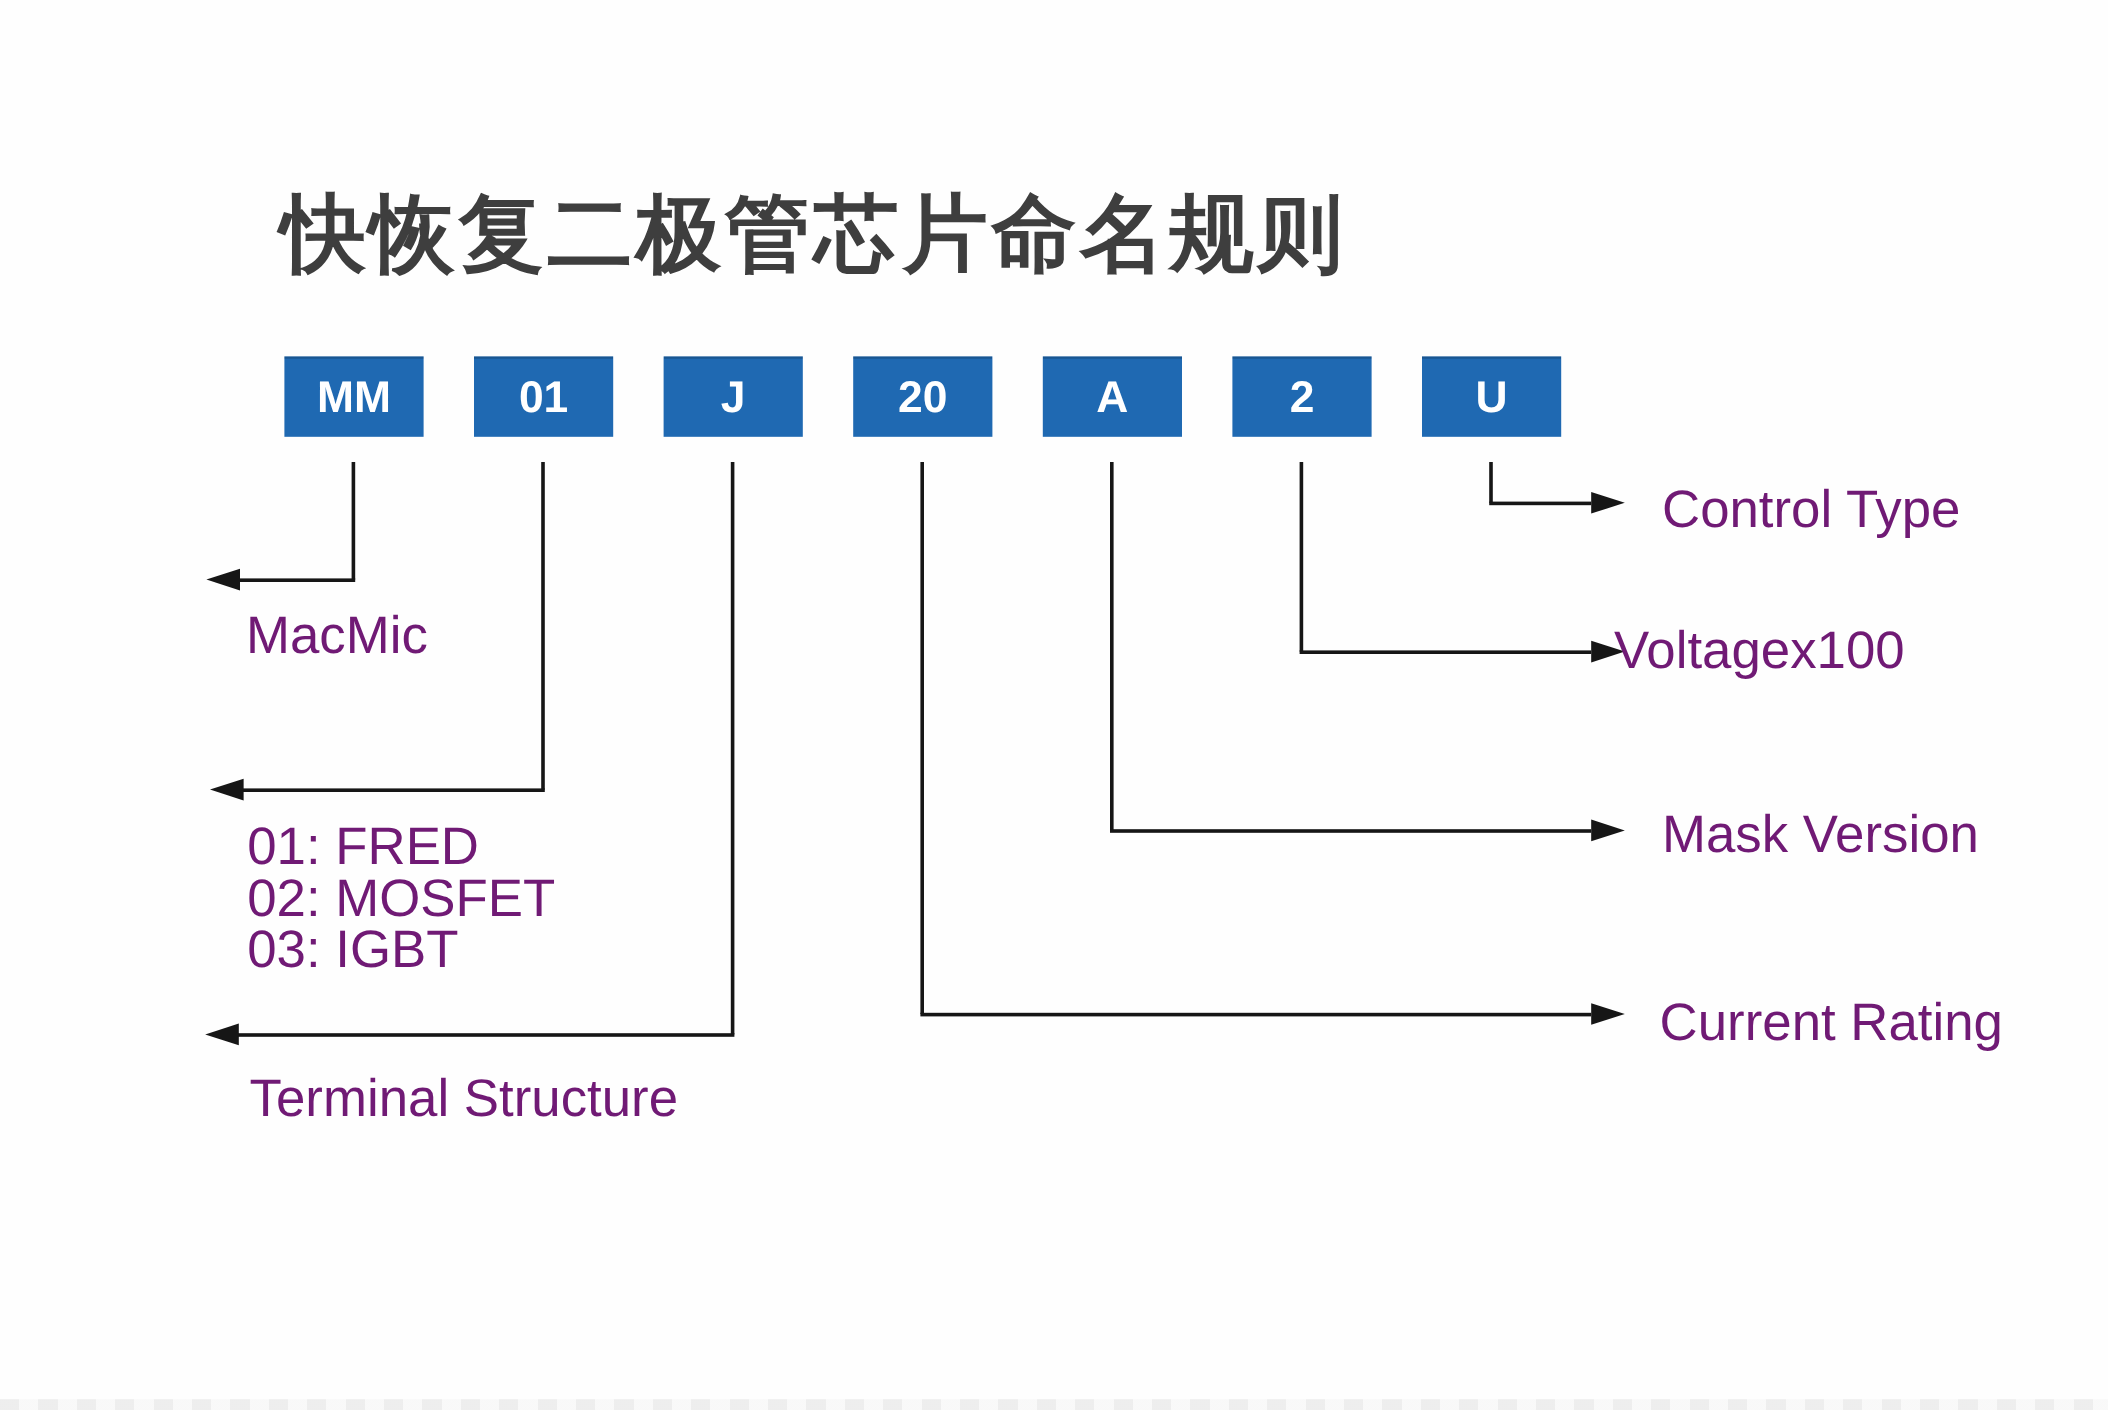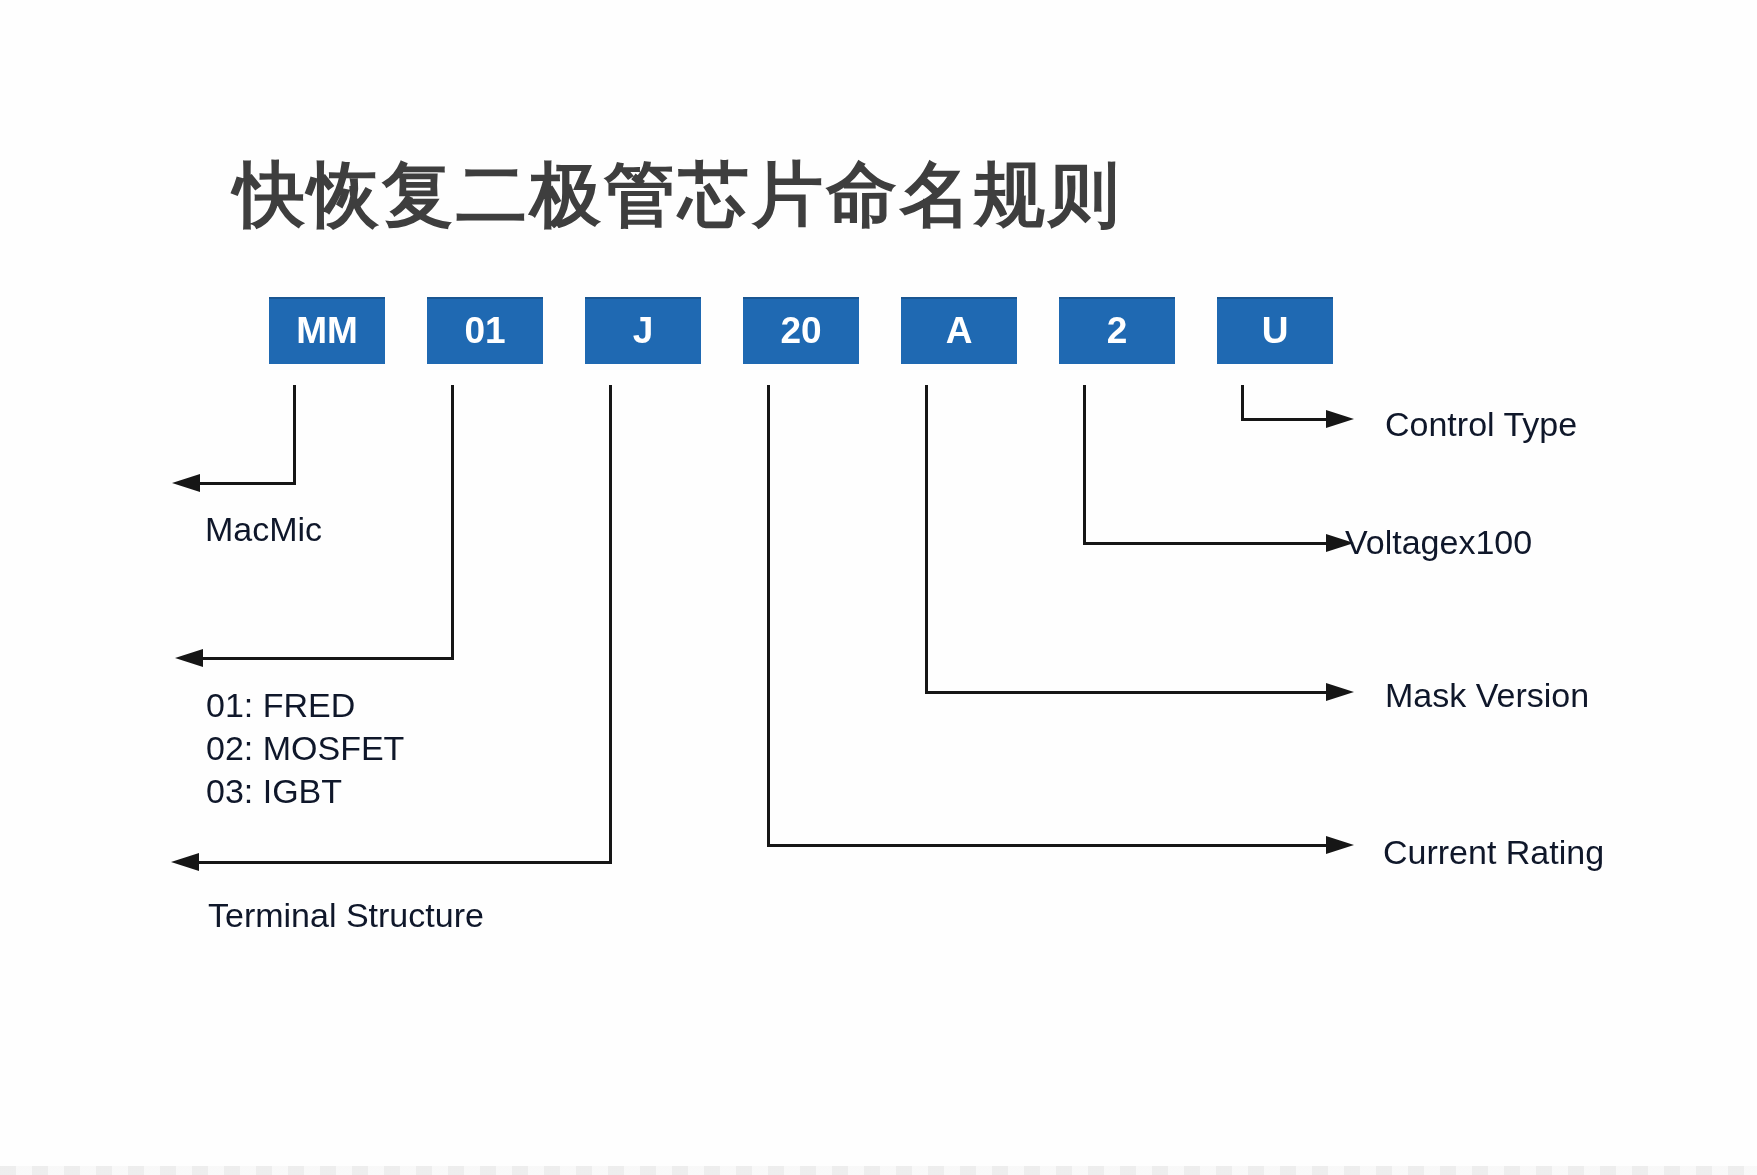--- a/index.html
+++ b/index.html
@@ -23,41 +23,40 @@
   .code-box{
     position:absolute;
     top:297px;
     width:116px;height:67px;
     background:#1f69b2;
     box-shadow:inset 0 2px 0 rgba(0,0,0,0.18);
     color:#ffffff;
     font-size:37px;font-weight:700;
     display:flex;align-items:center;justify-content:center;
     text-align:right;
-    margin-left:32px;
   }
   .vline{position:absolute;width:3px;background:#161616;}
   .hline{position:absolute;height:3px;background:#161616;}
   .arrow-left{
     position:absolute;width:0;height:0;
     border-right:28px solid #161616;
     border-top:9px solid transparent;
     border-bottom:9px solid transparent;
   }
   .arrow-right{
     position:absolute;width:0;height:0;
     border-left:28px solid #161616;
     border-top:9px solid transparent;
     border-bottom:9px solid transparent;
   }
   .label{
     position:absolute;
-    font-size:34px;
+    font-size:44px;
     line-height:43px;
-    color:#0f172a;
+    color:#701a75;
     white-space:nowrap;
   }
   .bottom-strip{
     position:absolute;
     left:0;bottom:0;
     width:100%;height:9px;
     background:repeating-linear-gradient(90deg,#ececec 0 16px,#f8f8f8 16px 32px);
     opacity:0.9;
   }
 </style>

